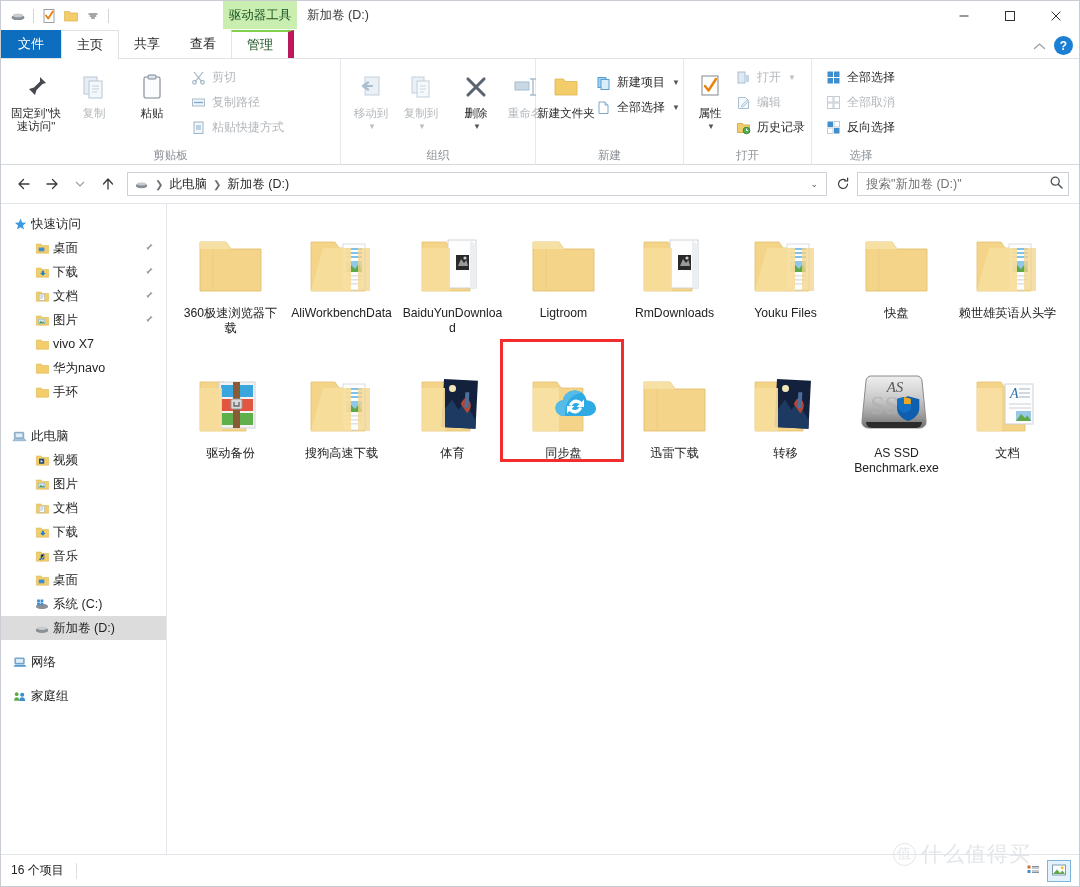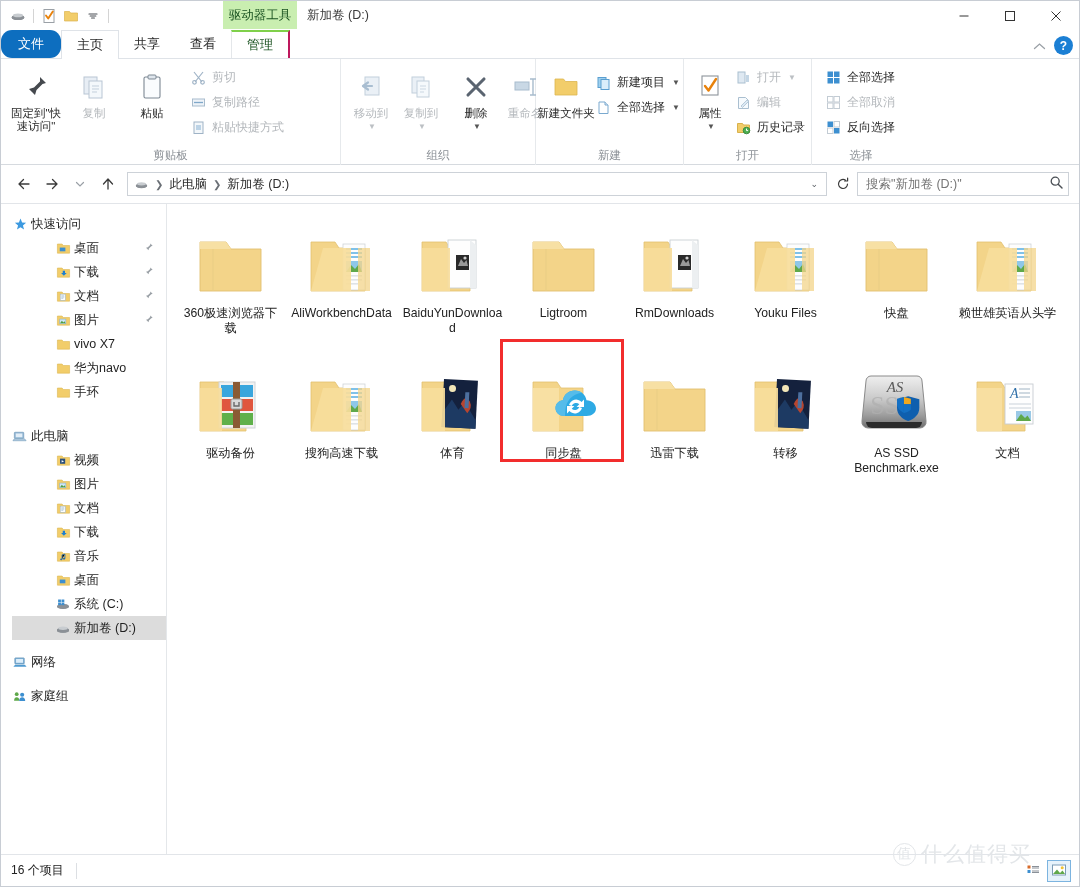--- a/index.html
+++ b/index.html
@@ -30,26 +30,26 @@
   .wincontrols { position: absolute; right: 0; top: 0; display: flex; height: 30px; }
   .wc { width: 46px; height: 30px; display: flex; align-items: center;
         justify-content: center; color: #333; }
   .wc svg { display: block; }
 
   
   .tabstrip { height: 28px; display: flex; align-items: flex-end; background: #fff;
               position: relative; flex: none; border-bottom: 1px solid #dfe3e8; }
   .tab { height: 28px; padding: 0 15px; display: flex; align-items: center;
          font-size: 13px; color: #2b2b2b; position: relative; }
-  .tab.file { background: #0d6ebf; color: #fff; padding: 0 17px; border-radius: 11px; }
+  .tab.file { background: #0d6ebf; color: #fff; padding: 0 17px; }
   .tab.active { background: #fff; border-left: 1px solid #dfe3e8;
                 border-right: 1px solid #dfe3e8; border-top: 1px solid #dfe3e8;
                 margin-bottom: -1px; height: 29px; }
   .tab.ctx { color: #1a5220; border-top: 2px solid #7fd04a; background: #fff;
-             border-left: 1px solid #e4e7ea; border-right: 2px solid #be185d; }
+             border-left: 1px solid #e4e7ea; border-right: 6px solid #be185d; }
   .ribbon-toggles { position: absolute; right: 6px; bottom: 3px; display: flex;
                     align-items: center; gap: 8px; }
   .help-btn { width: 19px; height: 19px; border-radius: 50%; background: #1b7fd4;
               color: #fff; font-size: 12px; font-weight: bold; display: flex;
               align-items: center; justify-content: center; }
 
   
   .ribbon { height: 106px; background: #fff; display: flex; flex: none;
             border-bottom: 1px solid #d6dadf; position: relative; }
   .rgroup { display: flex; flex-direction: column; height: 106px;
@@ -99,21 +99,21 @@
   .sidebar { width: 166px; background: #fff; border-right: 1px solid #e4e7ea;
              padding-top: 8px; overflow: hidden; flex: none; }
   .navitem { height: 24px; display: flex; align-items: center; font-size: 12.5px;
              color: #1f1f1f; padding-right: 8px; position: relative; }
   .navitem.sel { background: #dcdcdc; }
   .navitem .nico { width: 22px; display: flex; align-items: center; justify-content: center;
                    flex: none; }
   .navitem .ntxt { white-space: nowrap; overflow: hidden; }
   .navitem .pin { position: absolute; right: 12px; color: #9aa0a6; font-size: 11px; }
   .nav-l0 { padding-left: 8px; }
-  .nav-l1 { padding-left: 40px; margin-left: 11px; }
+  .nav-l1 { padding-left: 30px; }
   .navgap { height: 10px; }
 
   .content { flex: 1; position: relative; background: #fff; overflow: hidden; }
   .grid { display: flex; flex-wrap: wrap; padding: 10px 0 0 8px; }
   .cell { width: 111px; height: 140px; display: flex; flex-direction: column;
           align-items: center; }
   .cell .thumb { height: 88px; display: flex; align-items: flex-end;
                  justify-content: center; padding-bottom: 2px; }
   .cell .name { font-size: 12.2px; color: #222; text-align: center; line-height: 15px;
                 width: 104px; word-break: break-word; margin-top: 4px; }

